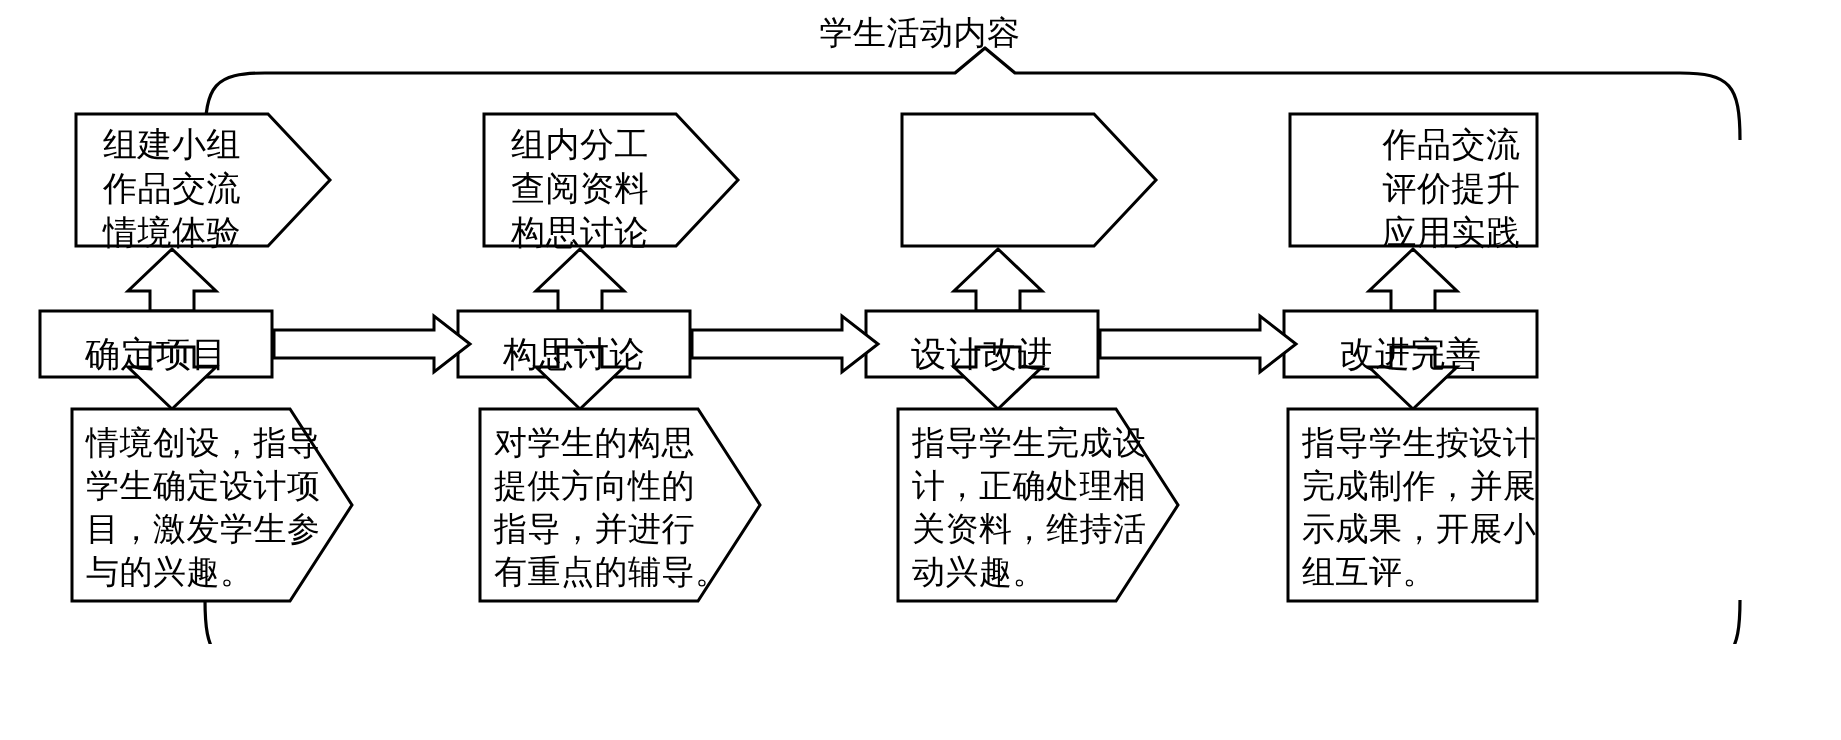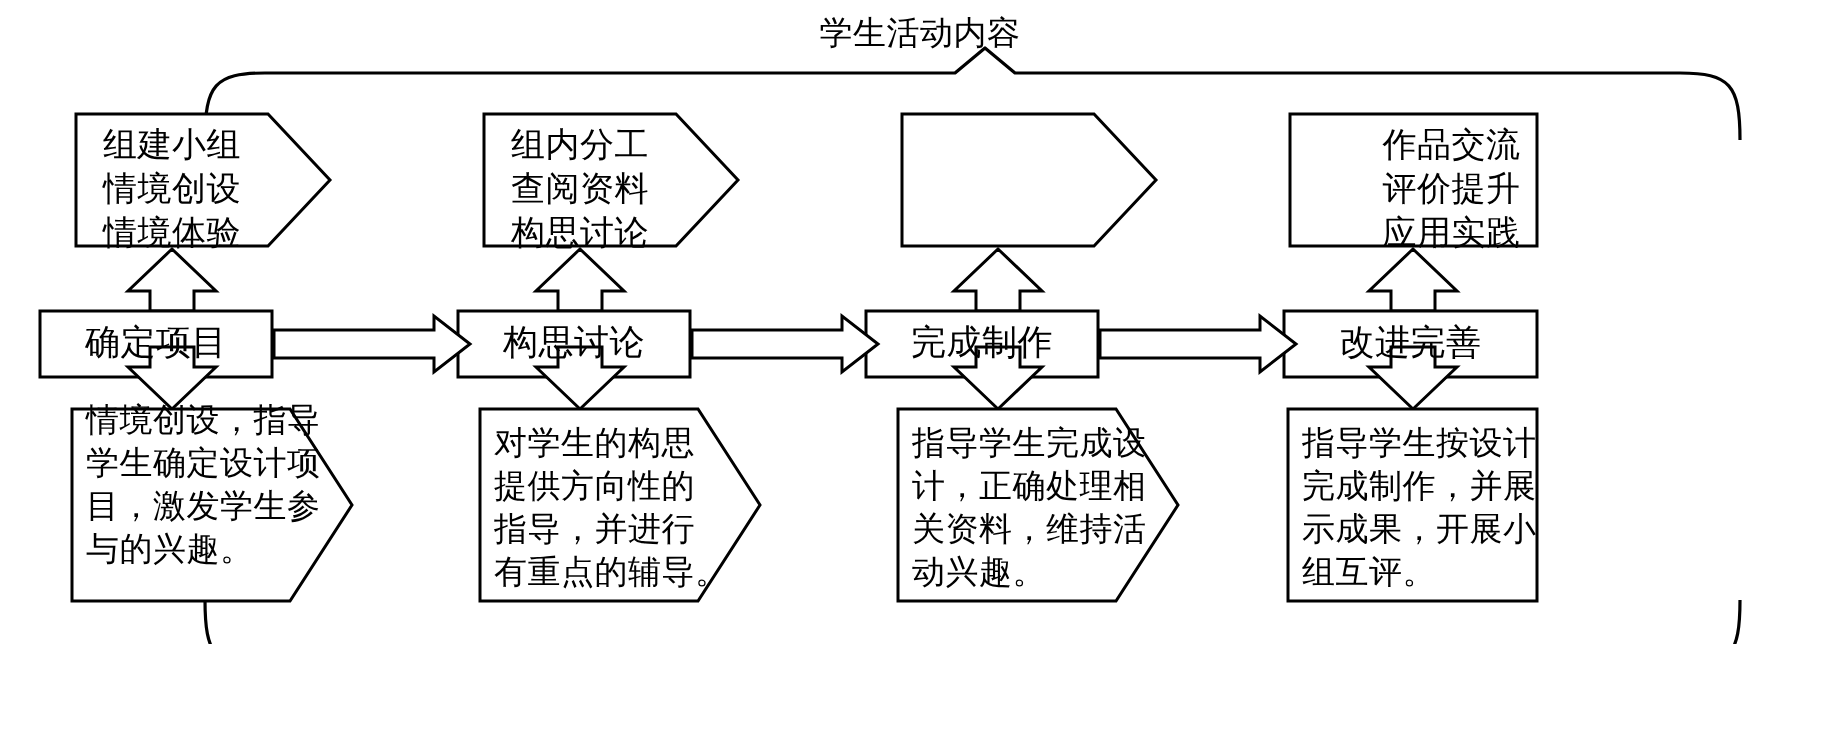--- a/index.html
+++ b/index.html
@@ -55,20 +55,21 @@
     text-align:center;
   }
   .activity-text{
     font-size:34px;
     line-height:1.30;
     font-family:"DejaVu Serif","Liberation Serif",serif;
   }
   .process-text{
     font-size:35px;
     font-family:"DejaVu Serif","Liberation Serif",serif;
+    margin-top:12px;
   }
   .strategy-text{
     font-size:33px;
     line-height:1.30;
     text-align:left;
     font-family:"DejaVu Serif","Liberation Serif",serif;
   }
 </style>
 </head>
 <body>
@@ -113,35 +114,35 @@
     <path class="shape-outline" d="M 898 356 L 1116 356 L 1178 452 L 1116 548 L 898 548 Z" transform="translate(0,53)"></path>
     <path class="shape-outline" d="M 1288 356 L 1537 356 L 1537 548 L 1288 548 Z" transform="translate(0,53)"></path>
 
   </svg>
 
   <div class="txt bracket-label" style="left:785px; top:14px; width:270px;">学生活动内容</div>
 
   <div class="txt bracket-label" style="left:785px; top:716px; width:270px;">教师指导策略</div>
 
   <div class="txt activity-text" style="left:76px; top:122px; width:192px;">组建小组
-情境创设
+作品交流
 情境体验</div>
   <div class="txt activity-text" style="left:484px; top:122px; width:192px;">组内分工
 查阅资料
 构思讨论</div>
   <div class="txt activity-text" style="left:1294px; top:122px; width:247px;padding-left:34px;">作品交流
 评价提升
 应用实践</div>
 
   <div class="txt process-text" style="left:40px; top:322px; width:232px;">确定项目</div>
   <div class="txt process-text" style="left:458px; top:322px; width:232px;">构思讨论</div>
-  <div class="txt process-text" style="left:866px; top:322px; width:232px;">完成制作</div>
+  <div class="txt process-text" style="left:866px; top:322px; width:232px;">设计改进</div>
   <div class="txt process-text" style="left:1284px; top:322px; width:253px;">改进完善</div>
 
-  <div class="txt strategy-text" style="left:86px; top:399px; width:230px;">情境创设，指导
+  <div class="txt strategy-text" style="left:86px; top:422px; width:230px;">情境创设，指导
 学生确定设计项
 目，激发学生参
 与的兴趣。</div>
   <div class="txt strategy-text" style="left:494px; top:422px; width:230px;">对学生的构思
 提供方向性的
 指导，并进行
 有重点的辅导。</div>
   <div class="txt strategy-text" style="left:912px; top:422px; width:240px;">指导学生完成设
 计，正确处理相
 关资料，维持活

